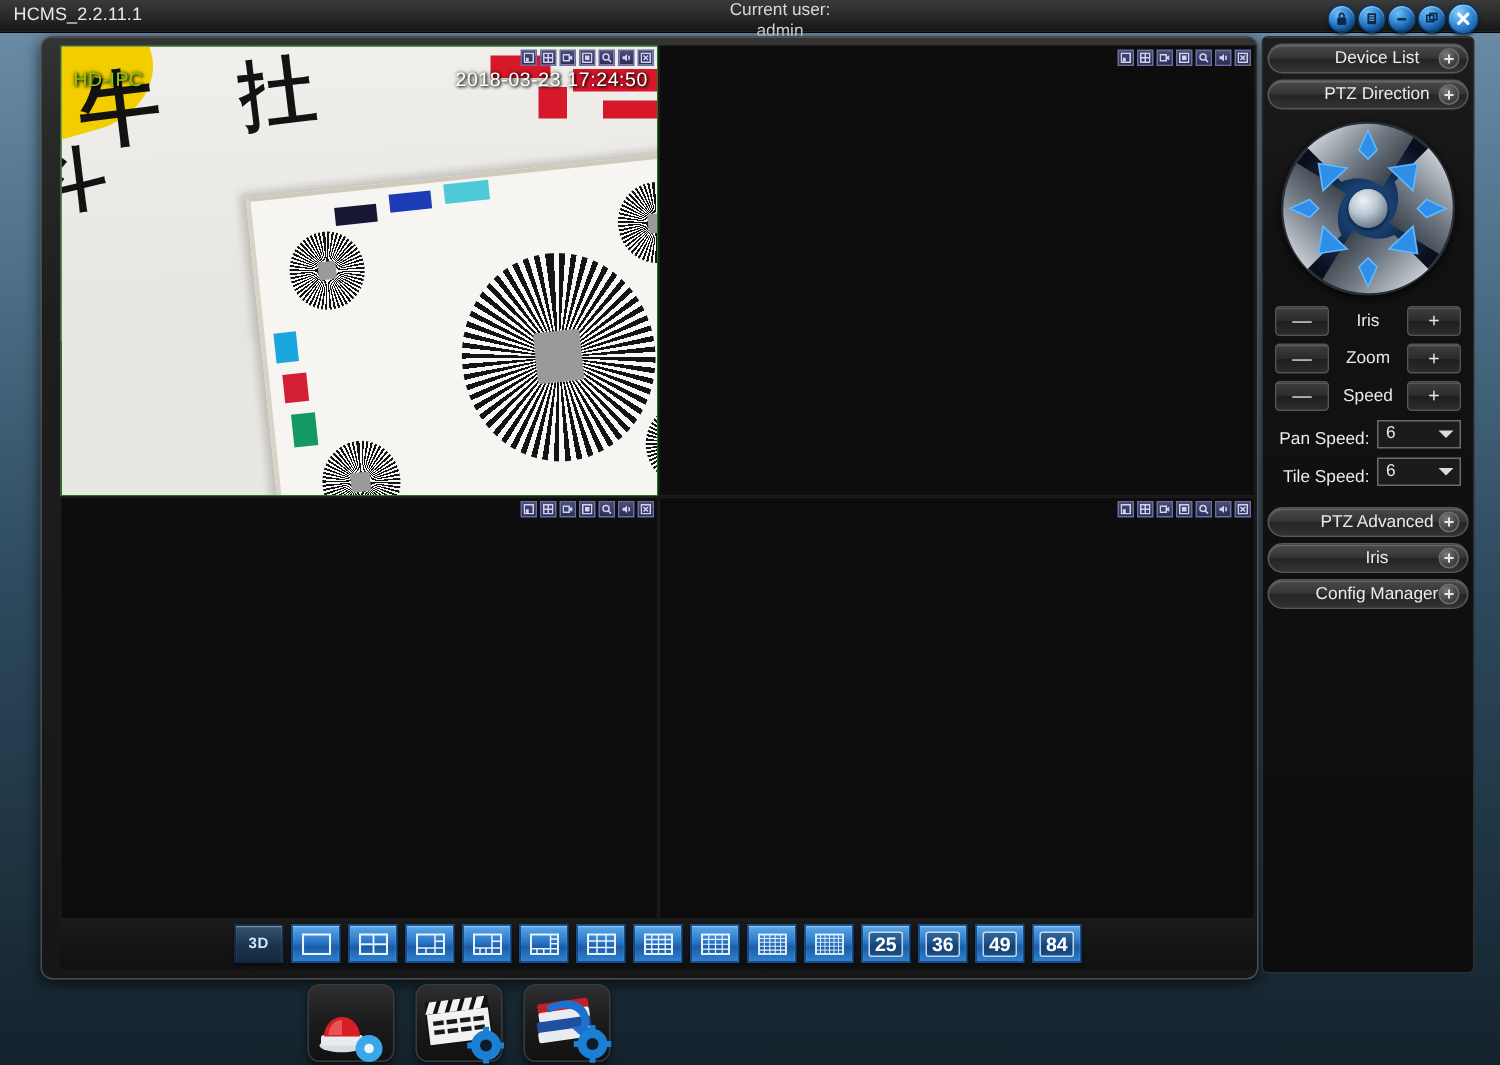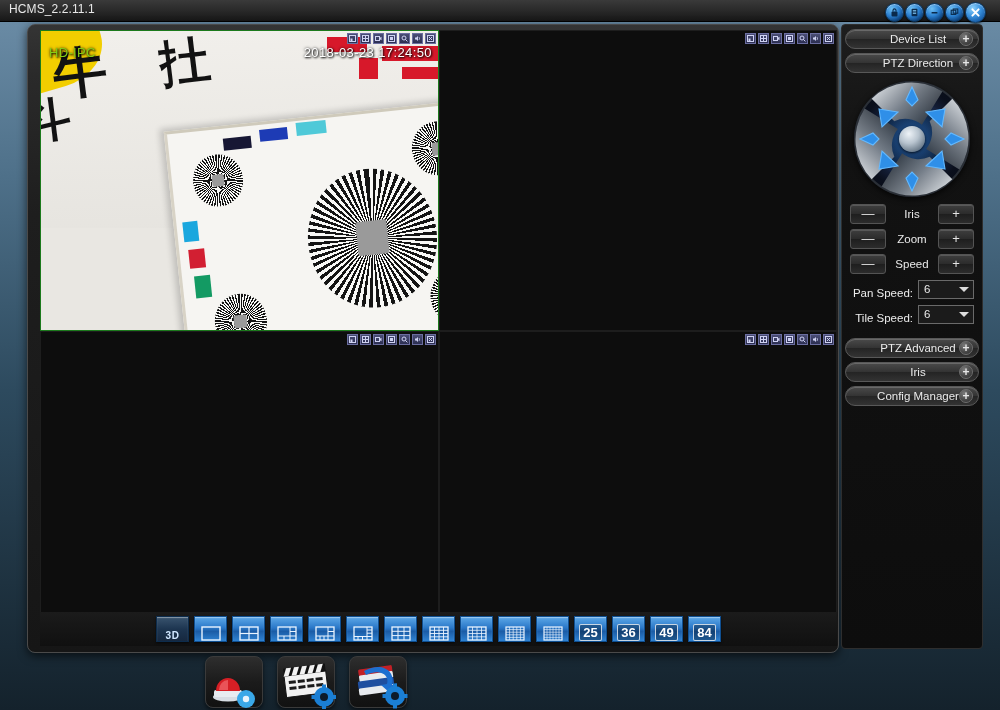--- a/index.html
+++ b/index.html
@@ -148,21 +148,21 @@
   #layoutbar {
     position: absolute; left: 12px; bottom: 6px; width: 797px; height: 34px;
     display: flex; align-items: center; justify-content: center; gap: 5px;
     background: linear-gradient(180deg,#1b1b1b 0%,#101010 100%);
   }
   .lbtn {
     width: 33px; height: 26px; border-radius: 0;
     background: linear-gradient(180deg,#5da8e8 0%,#2a78c8 45%,#1b5ca6 60%,#2e82d2 100%);
     border: 1px solid #0f4f91;
     box-shadow: inset 0 1px 1px rgba(255,255,255,.4), 0 1px 2px rgba(0,0,0,.6);
-    display: flex; align-items: flex-end; justify-content: center;
+    display: flex; align-items: center; justify-content: center;
     cursor: pointer;
   }
   .lbtn.dark {
     background: linear-gradient(180deg,#39546e 0%,#1d3550 50%,#16283f 100%);
     border: 1px solid #0d2c4c;
   }
   .lbtn .num {
     color: #fff; font-size: 13px; font-weight: bold;
     background: rgba(0,0,0,.30);
     border: 1px solid rgba(255,255,255,.75);
@@ -268,20 +268,24 @@
   }
 </style>
 </head>
 <body>
 
 <div id="app">
 
   <div id="titlebar">
     <div id="title-text">HCMS_2.2.11.1</div>
 
+    <div id="curuser-wrap">
+      <span id="curuser-label">Current user:</span>
+      <span id="curuser-value">admin</span>
+    </div>
 
     <div id="winbtns">
       <div class="winbtn">
         <svg width="11" height="11" viewBox="0 0 11 11">
           <rect x="2.5" y="4.6" width="6" height="5" rx="1" fill="#0a2a4c"></rect>
           <path d="M4 4.6V3.4a1.5 1.5 0 013 0v1.2" stroke="#0a2a4c" stroke-width="1.1" fill="none"></path>
         </svg>
       </div>
       <div class="winbtn">
         <svg width="11" height="11" viewBox="0 0 11 11">

